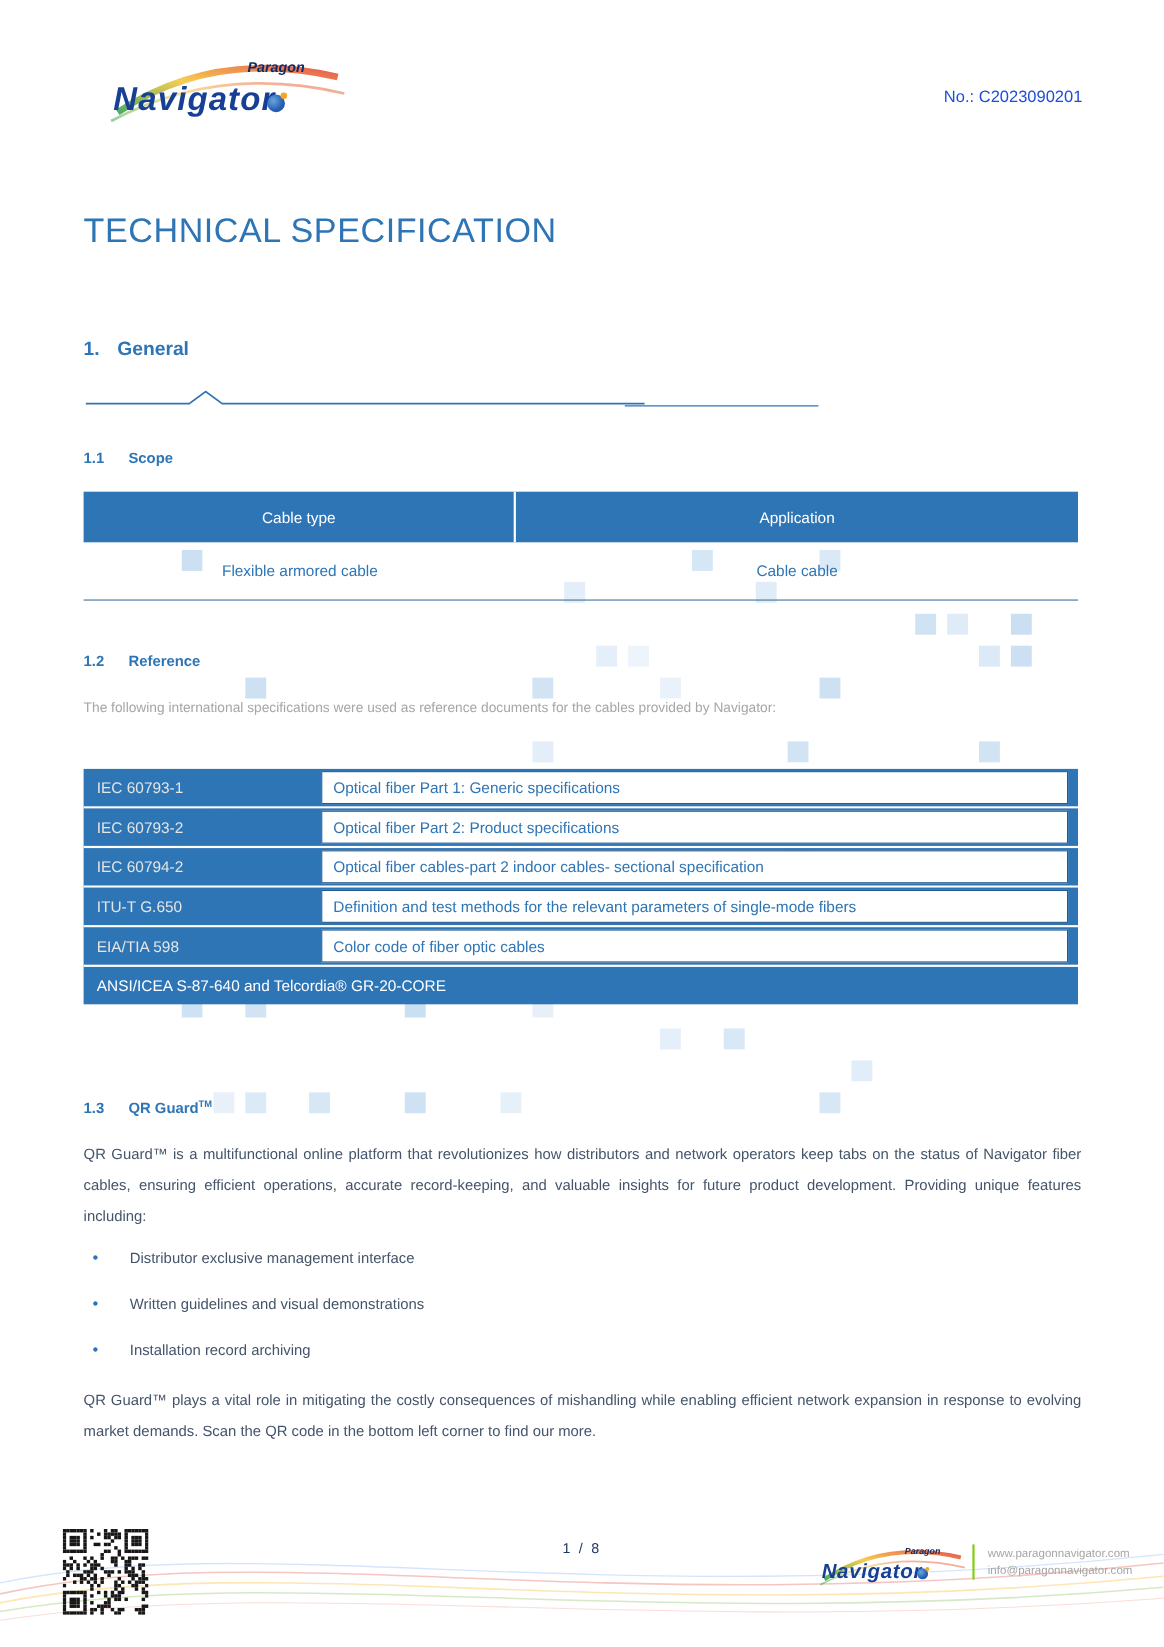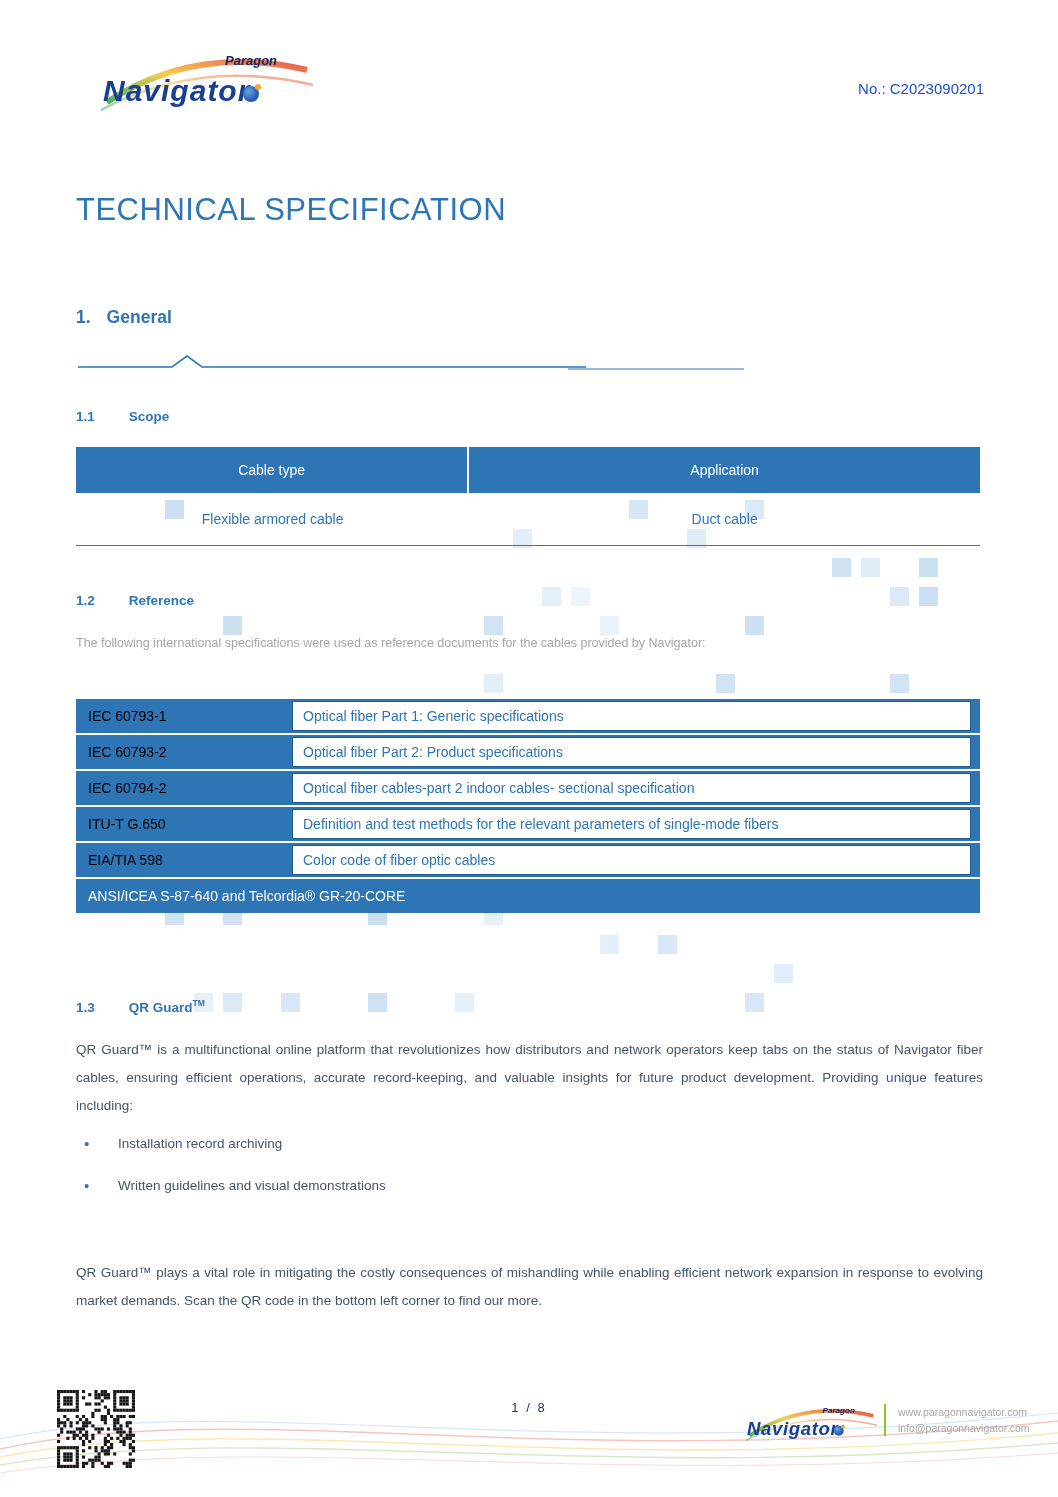--- a/index.html
+++ b/index.html
@@ -33,40 +33,40 @@
     border-radius:50%; background:#f6a623;
   }
   .doc-no { position:absolute; right:74px; top:80px; font-size:15px; color:#1d4ed8; }
 
   
   .title { position:absolute; left:76px; top:192px; font-size:31px; color:#2E75B6; letter-spacing:.5px; }
   .sec-general { position:absolute; left:76px; top:307px; font-size:17.5px; font-weight:bold; color:#2E75B6; }
   .sec-general .num { margin-right:16px; }
   .divider { position:absolute; left:76px; top:352px; }
   .sub-heading { position:absolute; left:76px; font-size:13.5px; font-weight:bold; color:#2E75B6; }
-  .sub-heading .num { margin-right:34px; }
+  .sub-heading .num { margin-right:22px; }
   .sub-heading sup { font-size:8.5px; }
 
   
   .scope-table { position:absolute; left:76px; top:447px; width:904px; }
   .scope-head { display:flex; background:#2E75B6; color:#fff; height:46px; }
   .scope-hcell { display:flex; align-items:center; justify-content:center; font-size:14px; }
   .scope-hcell.c1 { width:43.5%; border-right:2px solid #fff; }
   .scope-hcell.c2 { flex:1; }
   .scope-body { display:flex; height:53px; border-bottom:1.5px solid #41719c; color:#2E75B6; font-size:14px; }
   .scope-cell { display:flex; align-items:center; justify-content:center; }
   .scope-cell.c1 { width:43.5%; }
   .scope-cell.c2 { flex:1; }
 
   
   .ref-intro { position:absolute; left:76px; top:636px; width:906px; font-size:12.5px; color:#a6a6a6; }
   .ref-table { position:absolute; left:76px; top:699px; width:904px; }
   .ref-row { display:flex; height:36px; }
   .ref-code {
-    width:214px; background:#2E75B6; color:#000000; font-size:14px;
+    width:214px; background:#2E75B6; color:#e5e5e5; font-size:14px;
     display:flex; align-items:center; padding-left:12px; border-bottom:2px solid #fff;
   }
   .ref-desc-wrap { flex:1; background:#2E75B6; padding:2px 9px 2px 2px; border-bottom:2px solid #fff; }
   .ref-desc {
     background:#fff; height:100%; border:1px solid #24598c; color:#2E75B6; font-size:14px;
     display:flex; align-items:center; padding-left:10px;
   }
   .ref-footer {
     height:34px; background:#2E75B6; color:#fff; font-size:14px;
     display:flex; align-items:center; padding-left:12px;
@@ -192,21 +192,21 @@
     <span class="num">1.1</span><span>Scope</span>
   </div>
 
   <div class="scope-table">
     <div class="scope-head">
       <div class="scope-hcell c1">Cable type</div>
       <div class="scope-hcell c2">Application</div>
     </div>
     <div class="scope-body">
       <div class="scope-cell c1">Flexible armored cable</div>
-      <div class="scope-cell c2">Duct cable</div>
+      <div class="scope-cell c2">Cable cable</div>
     </div>
   </div>
 
   <div class="sub-heading" style="top:593px">
     <span class="num">1.2</span><span>Reference</span>
   </div>
   <div class="ref-intro">The following international specifications were used as reference documents for the cables provided by Navigator:</div>
 
   <div class="ref-table">
     <div class="ref-row">
@@ -242,22 +242,23 @@
     <div class="ref-footer">ANSI/ICEA S-87-640 and Telcordia® GR-20-CORE</div>
   </div>
 
   <div class="sub-heading" style="top:998px">
     <span class="num">1.3</span><span>QR Guard</span><sup>TM</sup>
   </div>
 
   <p class="para" style="top:1022px">QR Guard™ is a multifunctional online platform that revolutionizes how distributors and network operators keep tabs on the status of Navigator fiber cables, ensuring efficient operations, accurate record-keeping, and valuable insights for future product development. Providing unique features including:</p>
 
   <ul class="bullets">
+    <li>Distributor exclusive management interface</li>
+    <li>Written guidelines and visual demonstrations</li>
     <li>Installation record archiving</li>
-    <li>Written guidelines and visual demonstrations</li>
   </ul>
 
   <p class="para" style="top:1245px">QR Guard™ plays a vital role in mitigating the costly consequences of mishandling while enabling efficient network expansion in response to evolving market demands. Scan the QR code in the bottom left corner to find our more.</p>
 
   <svg id="footer-waves" width="1058" height="120">
     <path d="M0,72 C250,18 550,98 1058,44" fill="none" stroke="#d93025" stroke-width="1.4" opacity="0.28"></path>
     <path d="M0,80 C260,30 560,104 1058,56" fill="none" stroke="#f9ab00" stroke-width="1.4" opacity="0.3"></path>
     <path d="M0,88 C270,42 575,108 1058,66" fill="none" stroke="#7cb342" stroke-width="1.4" opacity="0.3"></path>
     <path d="M0,62 C240,12 540,90 1058,36" fill="none" stroke="#4285f4" stroke-width="1.2" opacity="0.22"></path>
     <path d="M0,96 C280,54 580,112 1058,76" fill="none" stroke="#e23b2e" stroke-width="1" opacity="0.18"></path>

